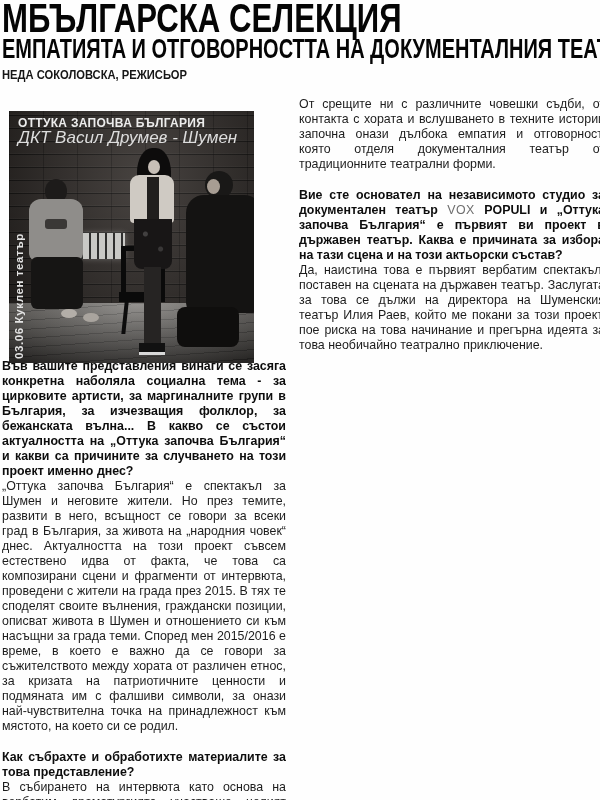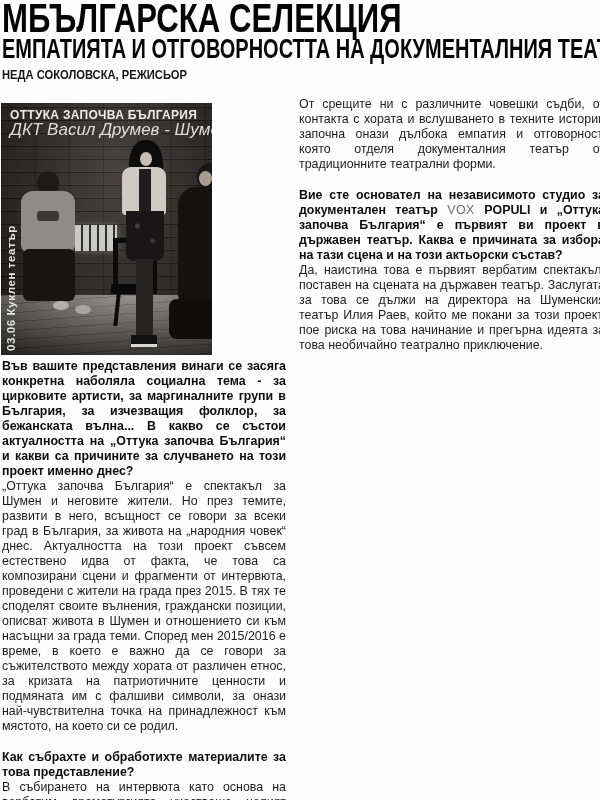--- a/index.html
+++ b/index.html
@@ -16,21 +16,21 @@
   
   .col{position:absolute;font-size:12.4px;line-height:15px;text-align:justify;color:#1c1c1c;}
   .col-right{left:299px;top:97px;width:306px;}
   .col-left{left:2px;top:358px;width:284px;}
   .col p{margin:0;}
   .col p.q{font-weight:bold;margin-top:16px;color:#0d0d0d;}
   .col p.q:first-child{margin-top:1px;}
   .vox{font-weight:normal;color:#6e6e6e;letter-spacing:0.5px;}
   
   .photo{
-    position:absolute;left:1px;top:103px;width:211px;height:252px;overflow:hidden;margin:0;
+    position:absolute;left:1px;top:103px;width:245px;height:252px;overflow:hidden;margin:8px;
     background-color:#332e2b;
     background-image:
       radial-gradient(ellipse at 55% 28%, rgba(255,255,255,0.10), rgba(0,0,0,0.38) 85%),
       repeating-linear-gradient(0deg, rgba(0,0,0,0.55) 0 1px, rgba(255,255,255,0.03) 1px 2px, transparent 2px 13px),
       repeating-linear-gradient(90deg, rgba(0,0,0,0.30) 0 1px, transparent 1px 34px);
   }
   .photo *{position:absolute;}
   .floor{
     left:0;bottom:0;width:255px;height:60px;
     background-image:

